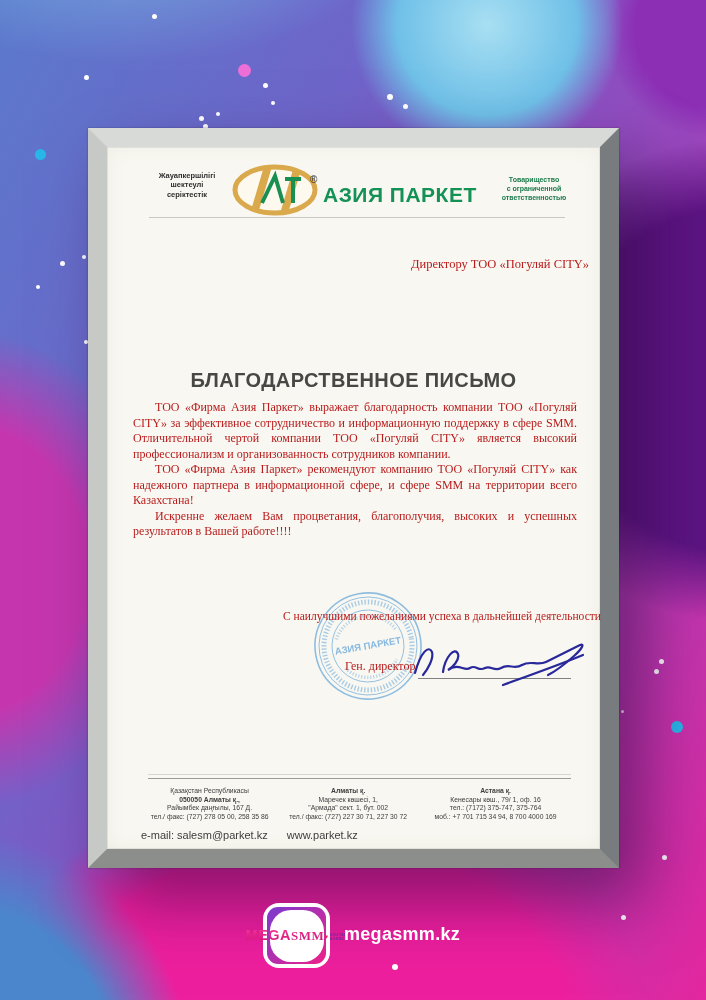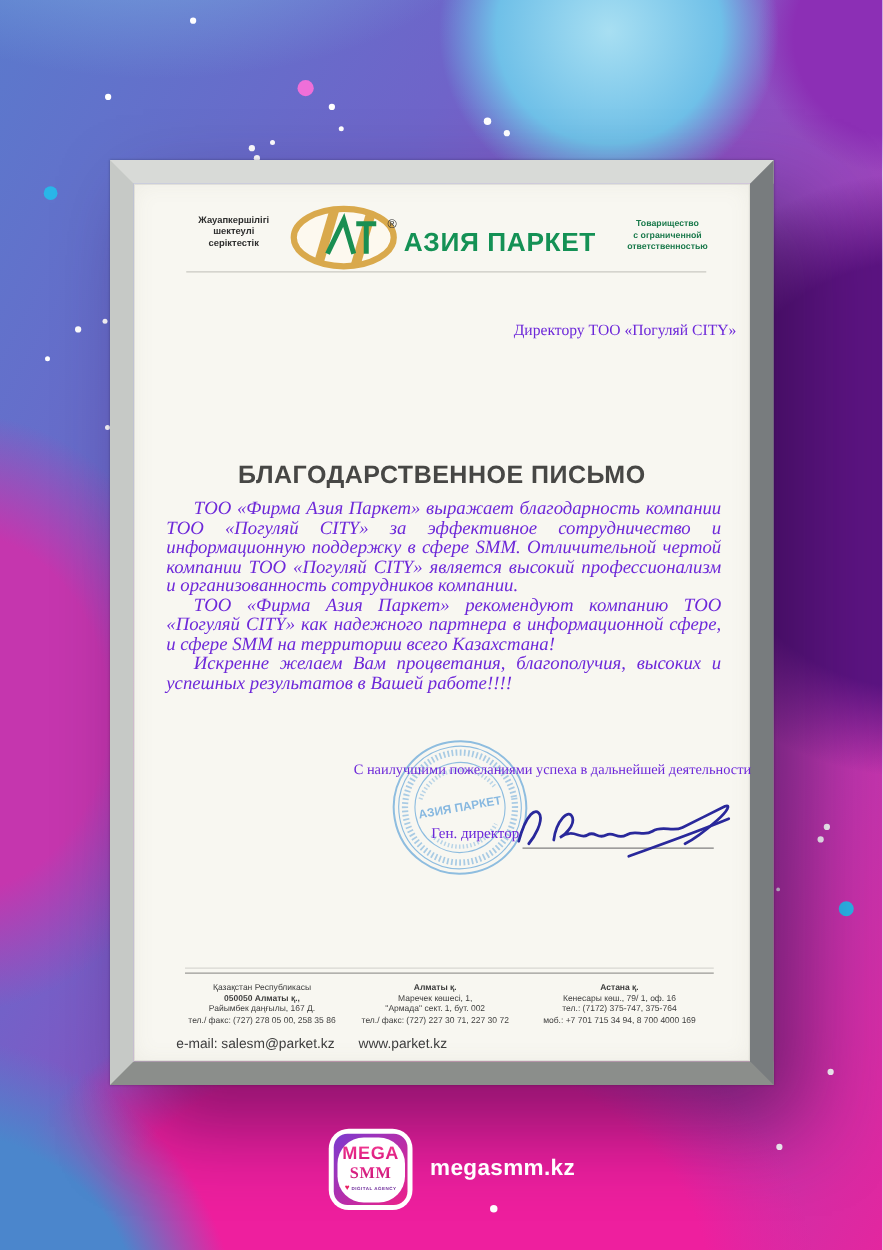--- a/index.html
+++ b/index.html
@@ -25,25 +25,25 @@
   
   .hleft{left:38px;top:24px;width:84px;font-size:7.5px;font-weight:bold;color:#2e2e2e;
     text-align:center;line-height:9.4px;}
   .logo{left:122px;top:16px;}
   .reg{left:203px;top:27px;font-size:10px;color:#2f2f2f;}
   .brand{left:216px;top:36px;font-size:21px;font-weight:bold;color:#149155;letter-spacing:.5px;white-space:nowrap;}
   .hright{left:384px;top:29px;width:86px;font-size:7px;font-weight:bold;color:#1b7a4c;
     text-align:center;line-height:8.8px;}
   .hrule{left:42px;top:70px;width:416px;height:1px;background:#c9c9c2;}
   
-  .serif{font-family:"Liberation Serif",serif;color:#6d28d9;}
+  .serif{font-family:"Liberation Serif",serif;color:#b91c1c;}
   .recipient{left:296px;top:109px;width:194px;text-align:center;font-size:12.5px;line-height:16px;}
   .title{left:0;right:0;top:222px;text-align:center;font-size:20px;font-weight:600;
     color:#474745;letter-spacing:.4px;}
-  .body{left:26px;top:253px;width:444px;font-size:15px;line-height:15.5px;text-align:justify;font-style:italic;}
+  .body{left:26px;top:253px;width:444px;font-size:12px;line-height:15.5px;text-align:justify;}
   .body p{margin:0;text-indent:22px;}
   .closing{left:176px;top:463px;font-size:11.5px;white-space:nowrap;z-index:3;}
   .siglabel{left:238px;top:512px;font-size:12px;z-index:3;}
   .sigline{left:311px;top:531px;width:153px;height:1px;background:#808080;z-index:2;}
   .sigscript{left:300px;top:486px;z-index:4;}
   .stamp{left:205px;top:443px;opacity:.85;z-index:1;transform:rotate(-10deg);}
   
   .frule1{left:41px;top:627px;width:423px;height:1px;background:#d7d7d2;}
   .frule2{left:41px;top:631px;width:423px;height:1px;background:#9a9a96;}
   .fcols{left:30px;top:640px;width:440px;display:flex;color:#3d3d3d;}
@@ -51,21 +51,21 @@
   .fc1{width:33%;} .fc2{width:30%;} .fc3{width:37%;}
   .fb{font-weight:bold;}
   .femail{left:0;right:0;top:682px;font-size:11px;color:#3d3d3d;transform:translateX(26px);}
   .femail span{margin:0 8px;}
   
   .badge{position:absolute;left:263px;top:903px;width:67px;height:65px;background:#fff;
     border-radius:16px;box-sizing:border-box;padding:4px;z-index:3;}
   .badge-grad{width:100%;height:100%;box-sizing:border-box;border-radius:11px;padding:2.5px;
     background:linear-gradient(135deg,#7a3bd0,#ee2188);}
   .badge-core{width:100%;height:100%;border-radius:21px;background:#fff;display:flex;
-    flex-direction:column;align-items:center;justify-content:center;}
+    flex-direction:row;align-items:center;justify-content:center;}
   .mega{font-size:14.5px;font-weight:900;line-height:13px;letter-spacing:.5px;
     background:linear-gradient(180deg,#f0368f,#d6147c);-webkit-background-clip:text;background-clip:text;color:transparent;}
   .smm{font-size:13px;font-weight:900;line-height:16px;letter-spacing:.5px;
     background:linear-gradient(180deg,#ef2d92,#c01371);-webkit-background-clip:text;background-clip:text;color:transparent;font-family:Liberation Serif, serif;}
   .tagrow{display:flex;align-items:center;margin-top:2px;}
   .heart{font-size:6.5px;color:#e91e63;line-height:6px;margin-right:1.5px;}
   .tagline{font-size:3.6px;font-weight:700;color:#6d2a9a;letter-spacing:.4px;}
   .site{position:absolute;left:344px;top:924px;font-size:18px;font-weight:800;color:#ffffff;
     letter-spacing:.3px;z-index:3;}
 </style>

